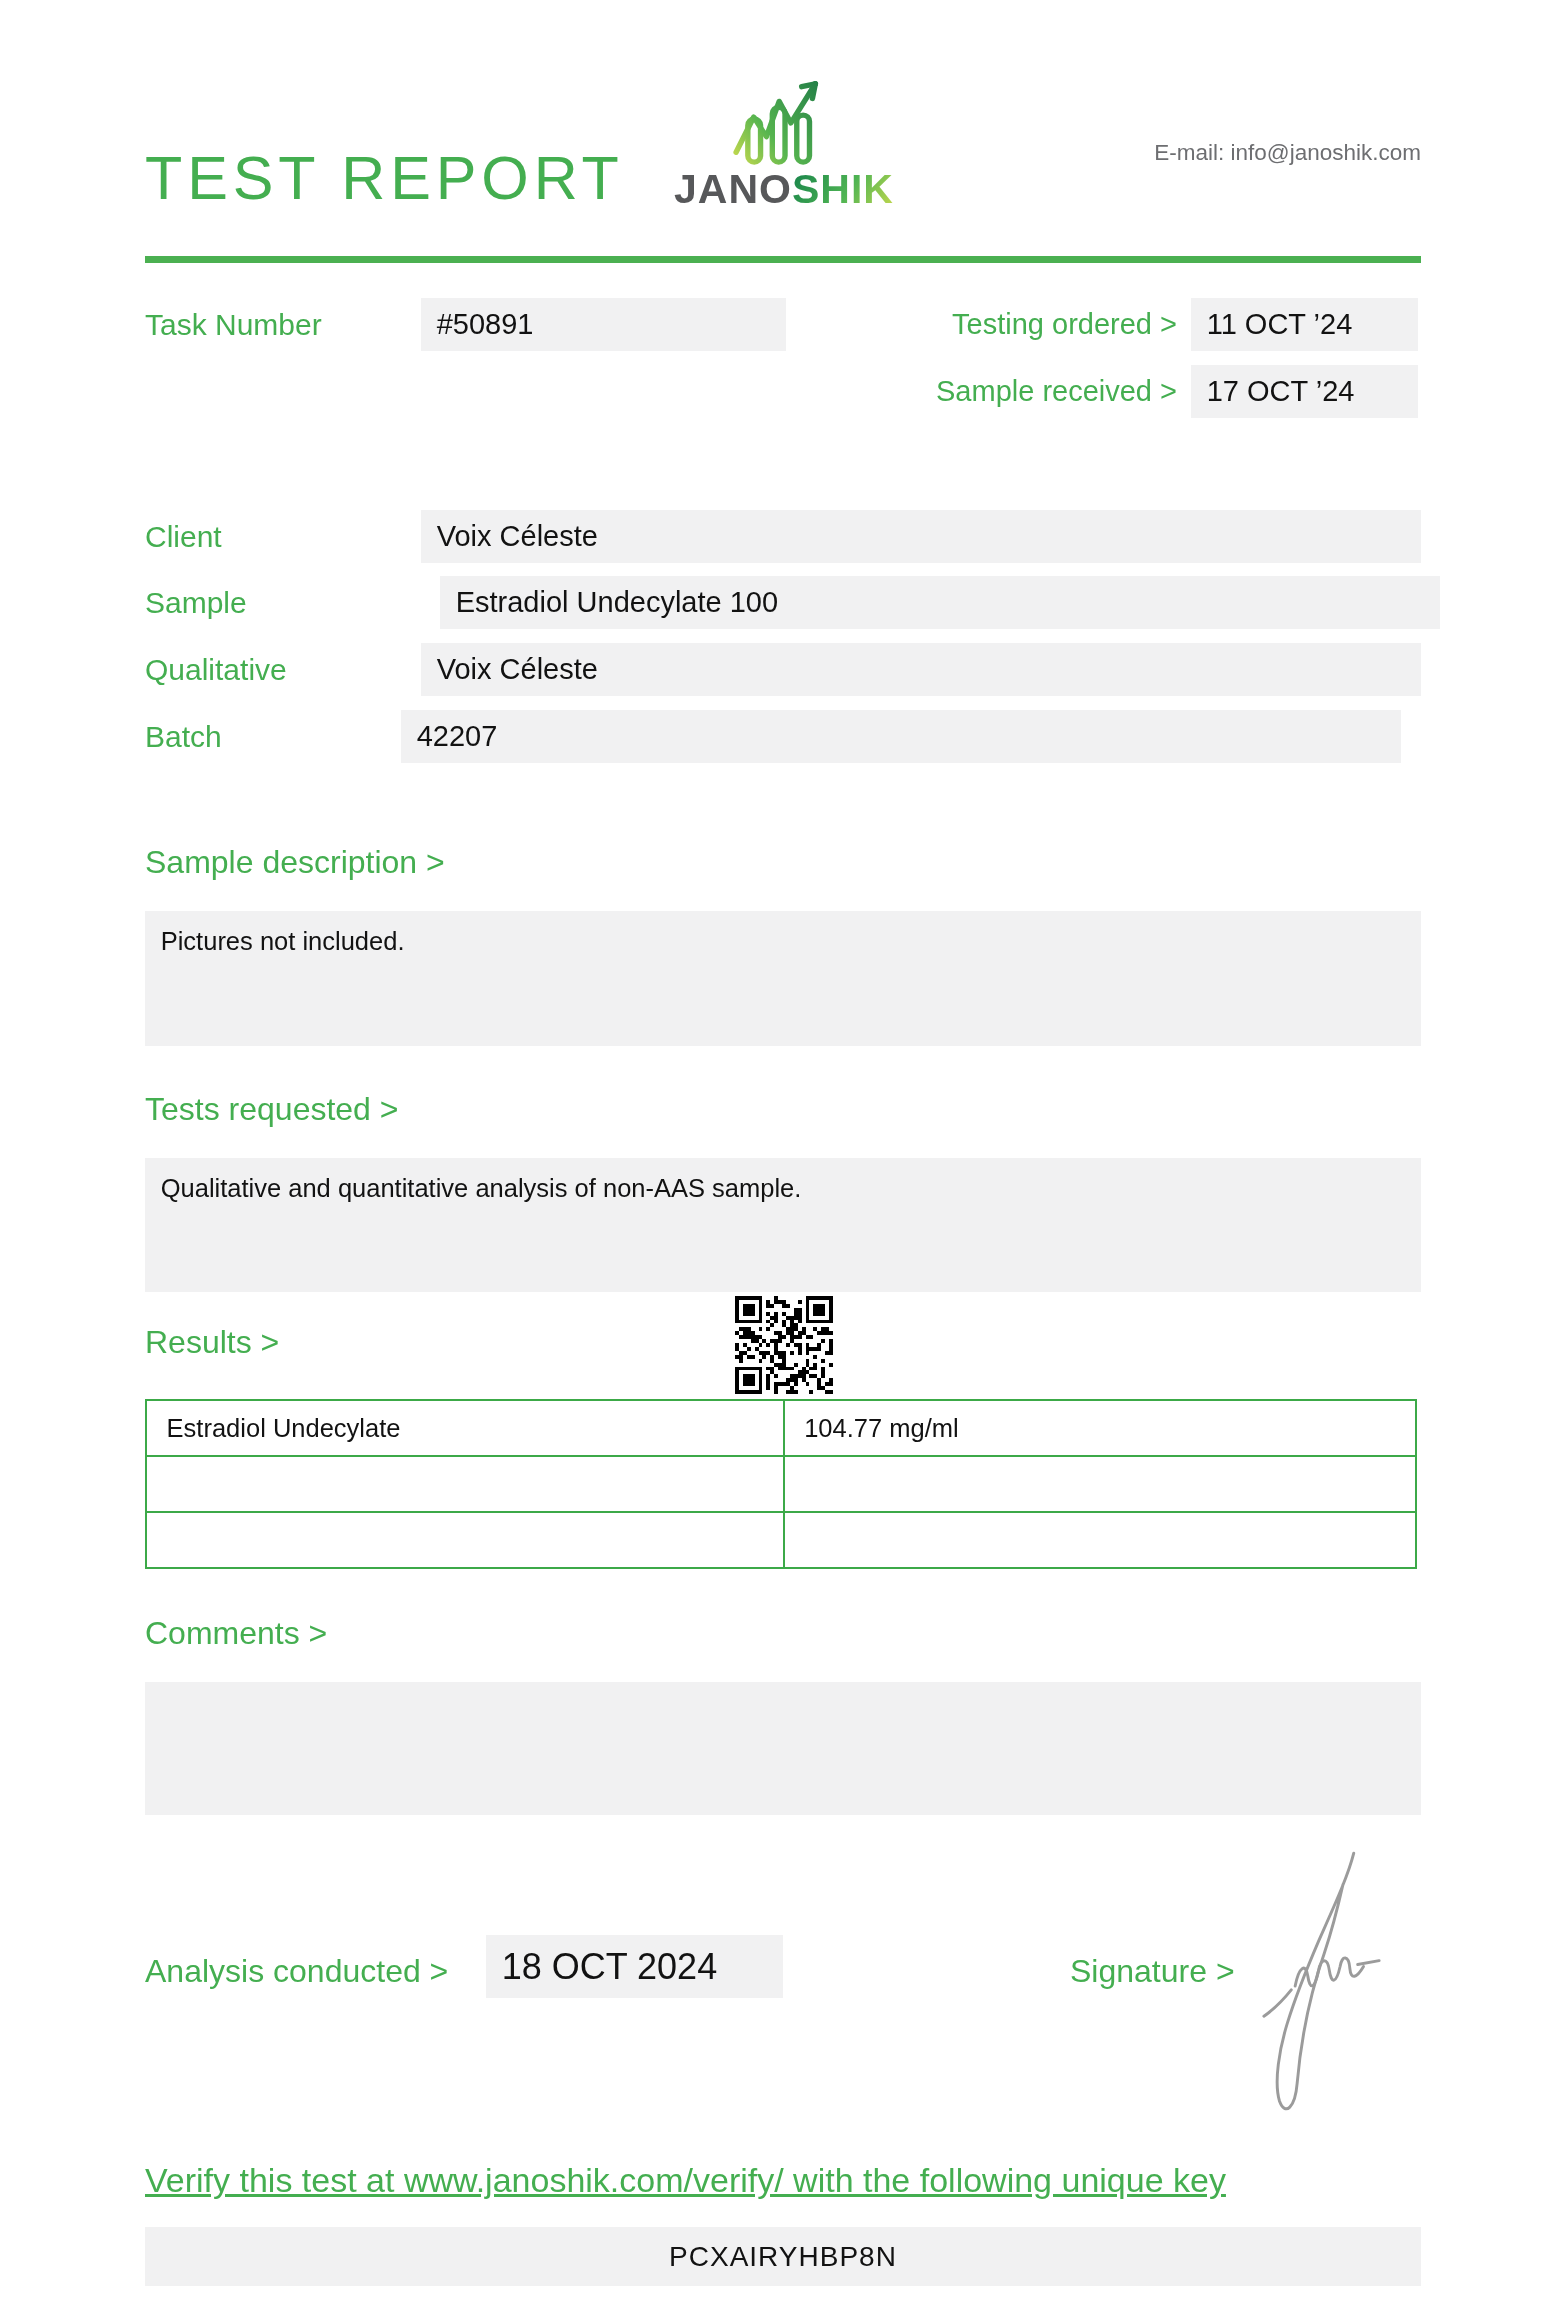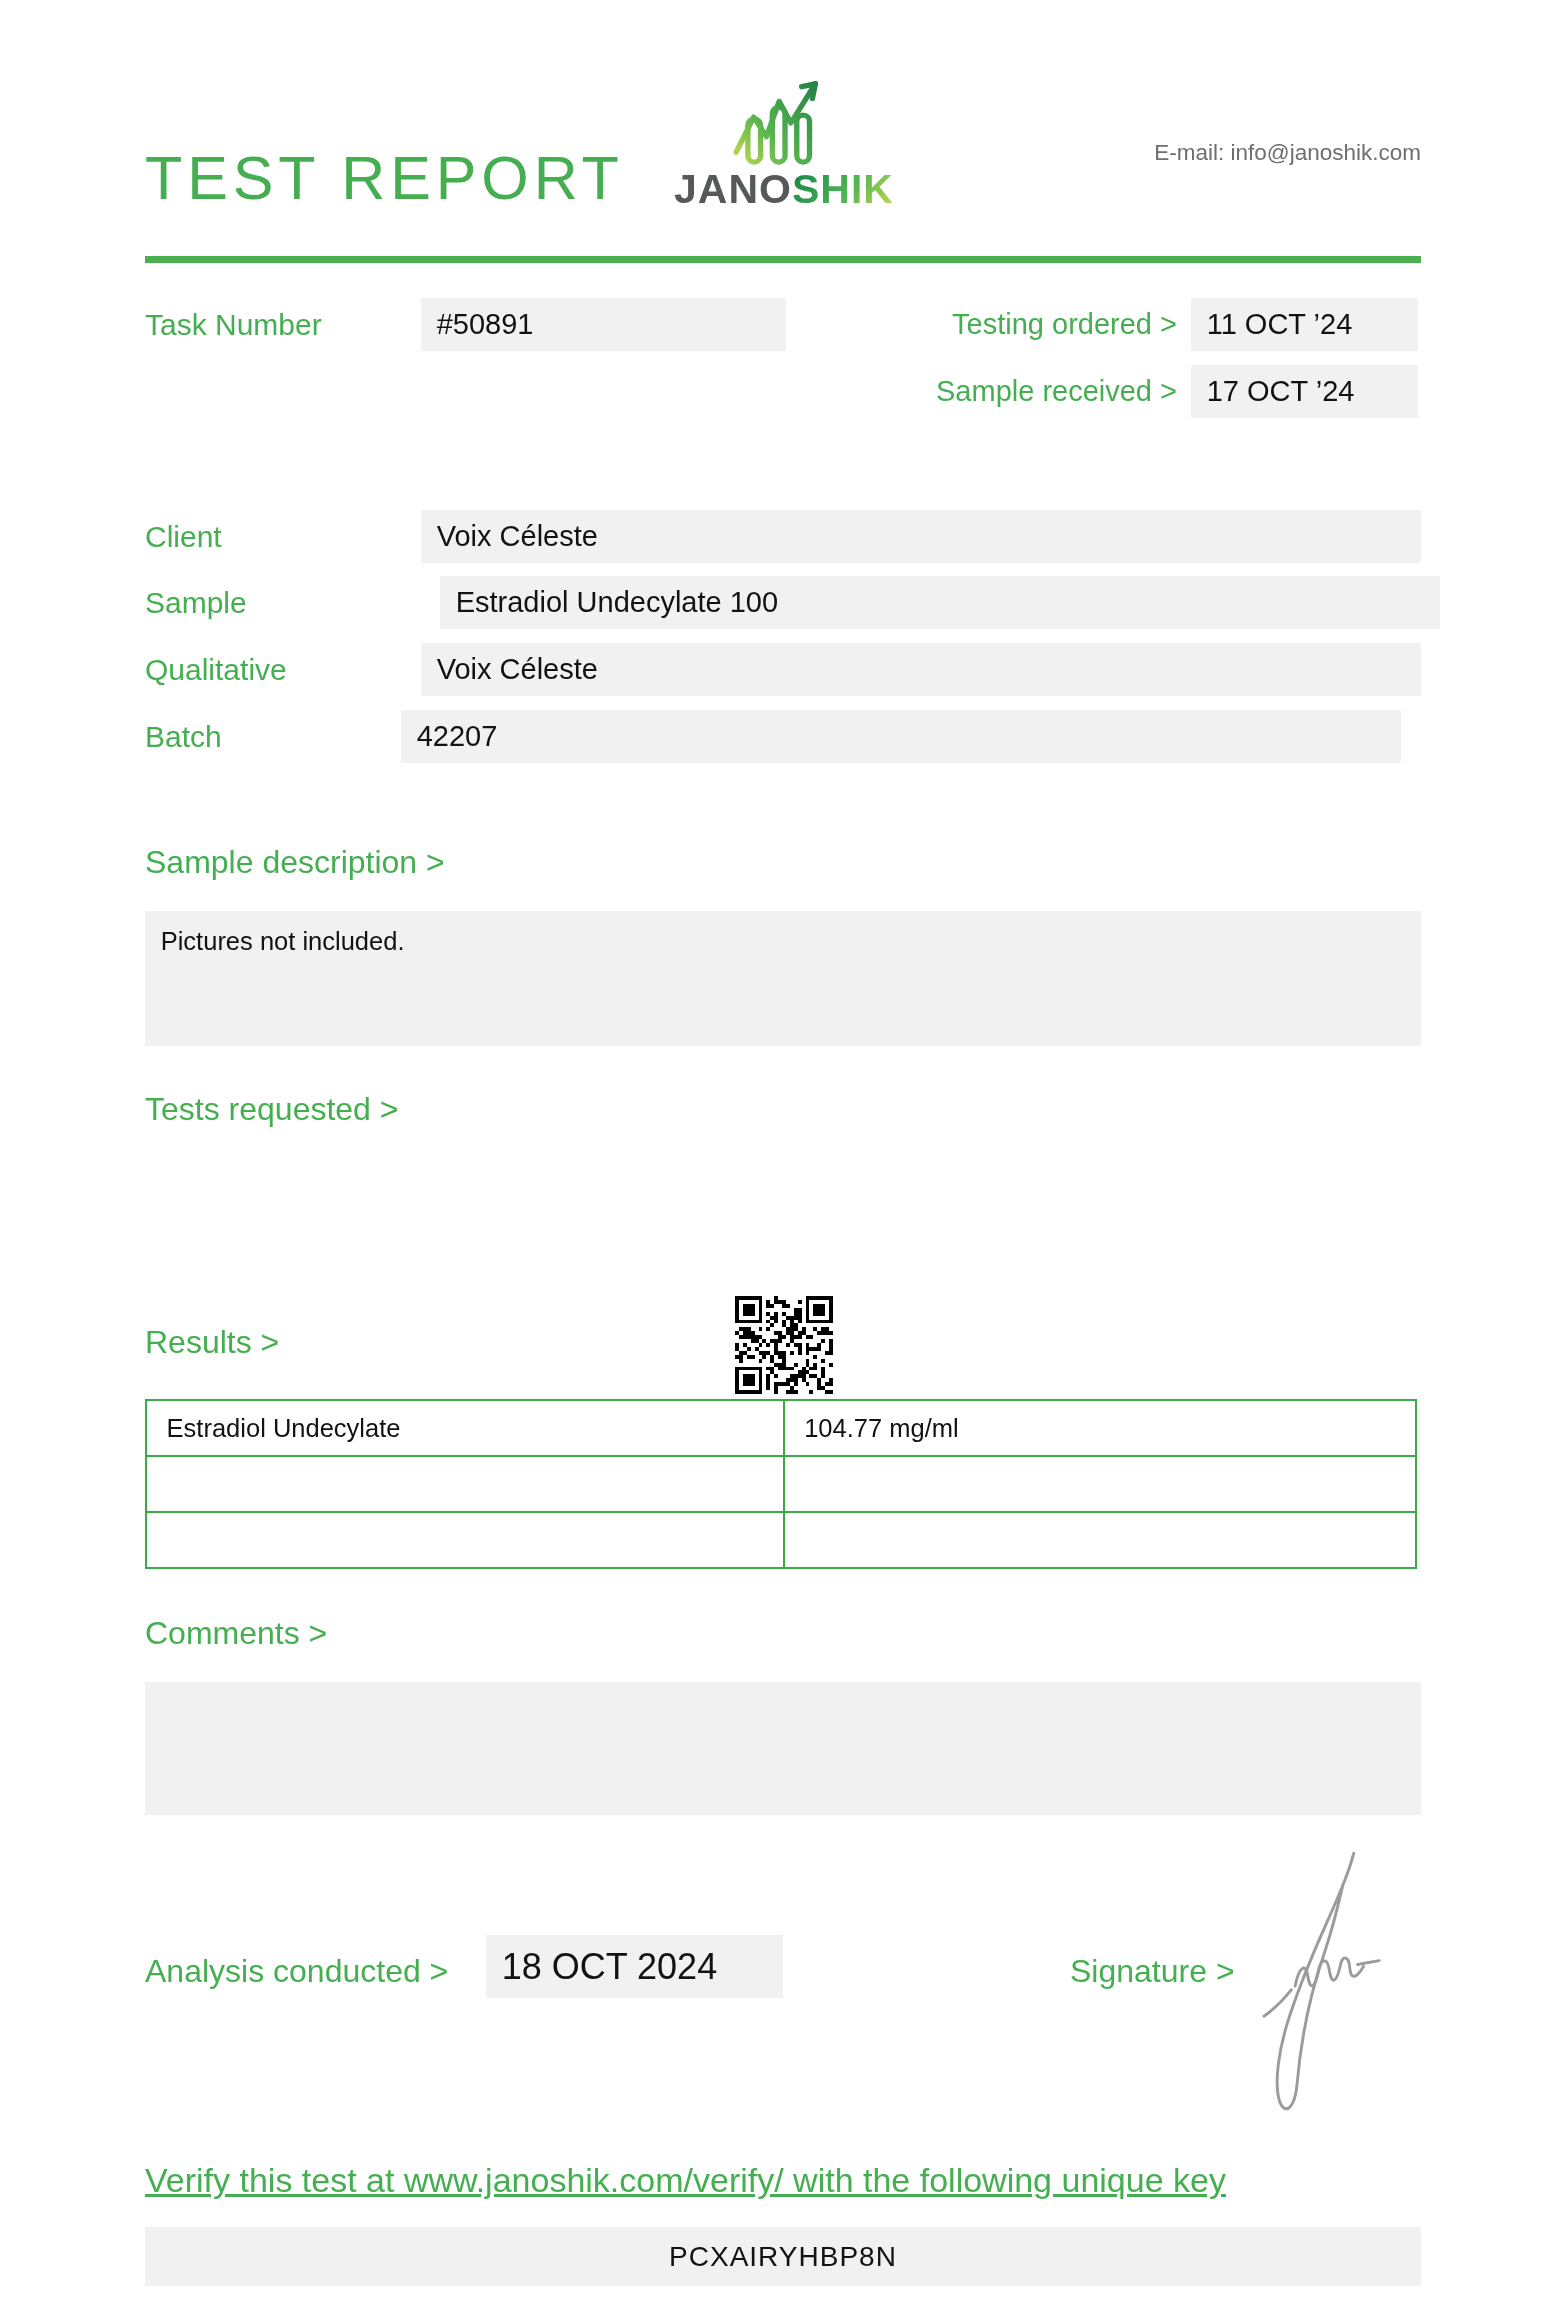--- a/index.html
+++ b/index.html
@@ -119,20 +119,23 @@
   <div class="abs gbox" style="left:401px;top:710px;width:1000px;height:53px;">
     <span class="pad">42207</span>
   </div>
 
   <div class="abs heading" style="left:145px;top:841px;">Sample description &gt;</div>
   <div class="abs bigbox" style="top:911px;height:108px;">
     <span>Pictures not included.</span>
   </div>
 
   <div class="abs heading" style="left:145px;top:1088px;">Tests requested &gt;</div>
+  <div class="abs bigbox" style="top:1158px;height:107px;">
+    <span>Qualitative and quantitative analysis of non-AAS sample.</span>
+  </div>
 
   <svg class="abs qr" id="qr-svg" viewBox="0 0 100 100" shape-rendering="crispEdges">
       <rect x="40" y="0" width="4" height="4" fill="#000"></rect>
       <rect x="32" y="4" width="4" height="4" fill="#000"></rect>
       <rect x="40" y="4" width="4" height="4" fill="#000"></rect>
       <rect x="44" y="4" width="4" height="4" fill="#000"></rect>
       <rect x="48" y="4" width="4" height="4" fill="#000"></rect>
       <rect x="64" y="4" width="4" height="4" fill="#000"></rect>
       <rect x="32" y="8" width="4" height="4" fill="#000"></rect>
       <rect x="36" y="8" width="4" height="4" fill="#000"></rect>

